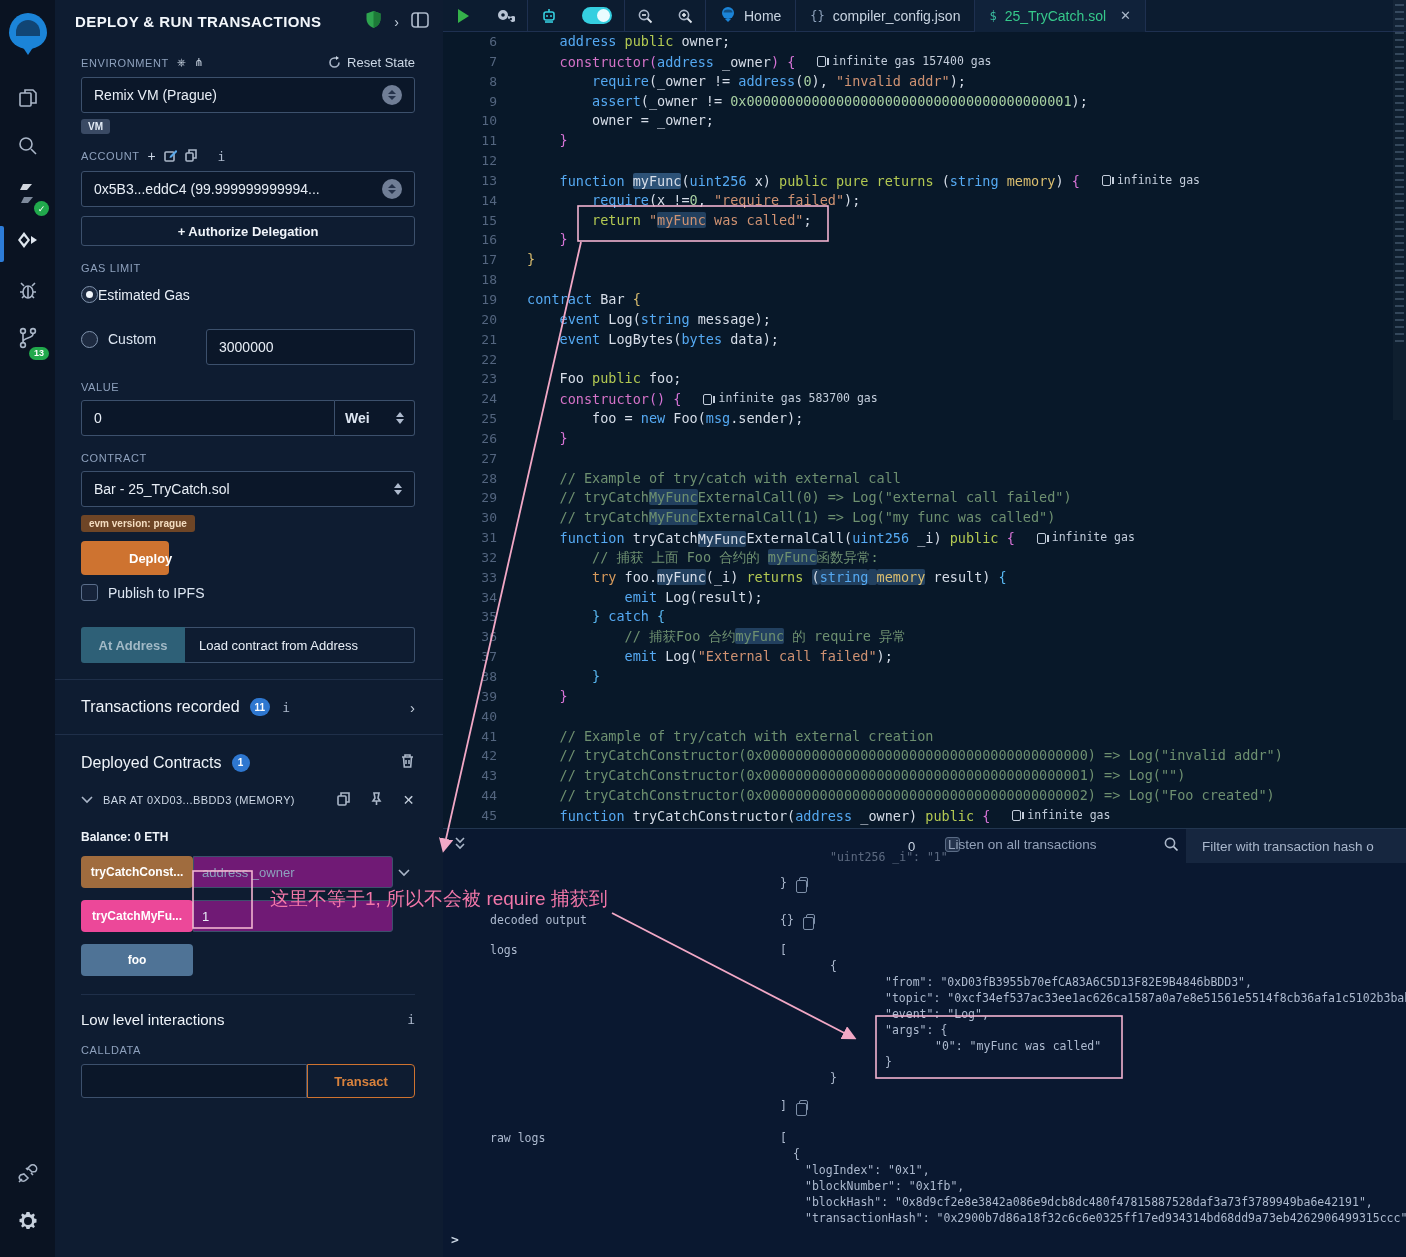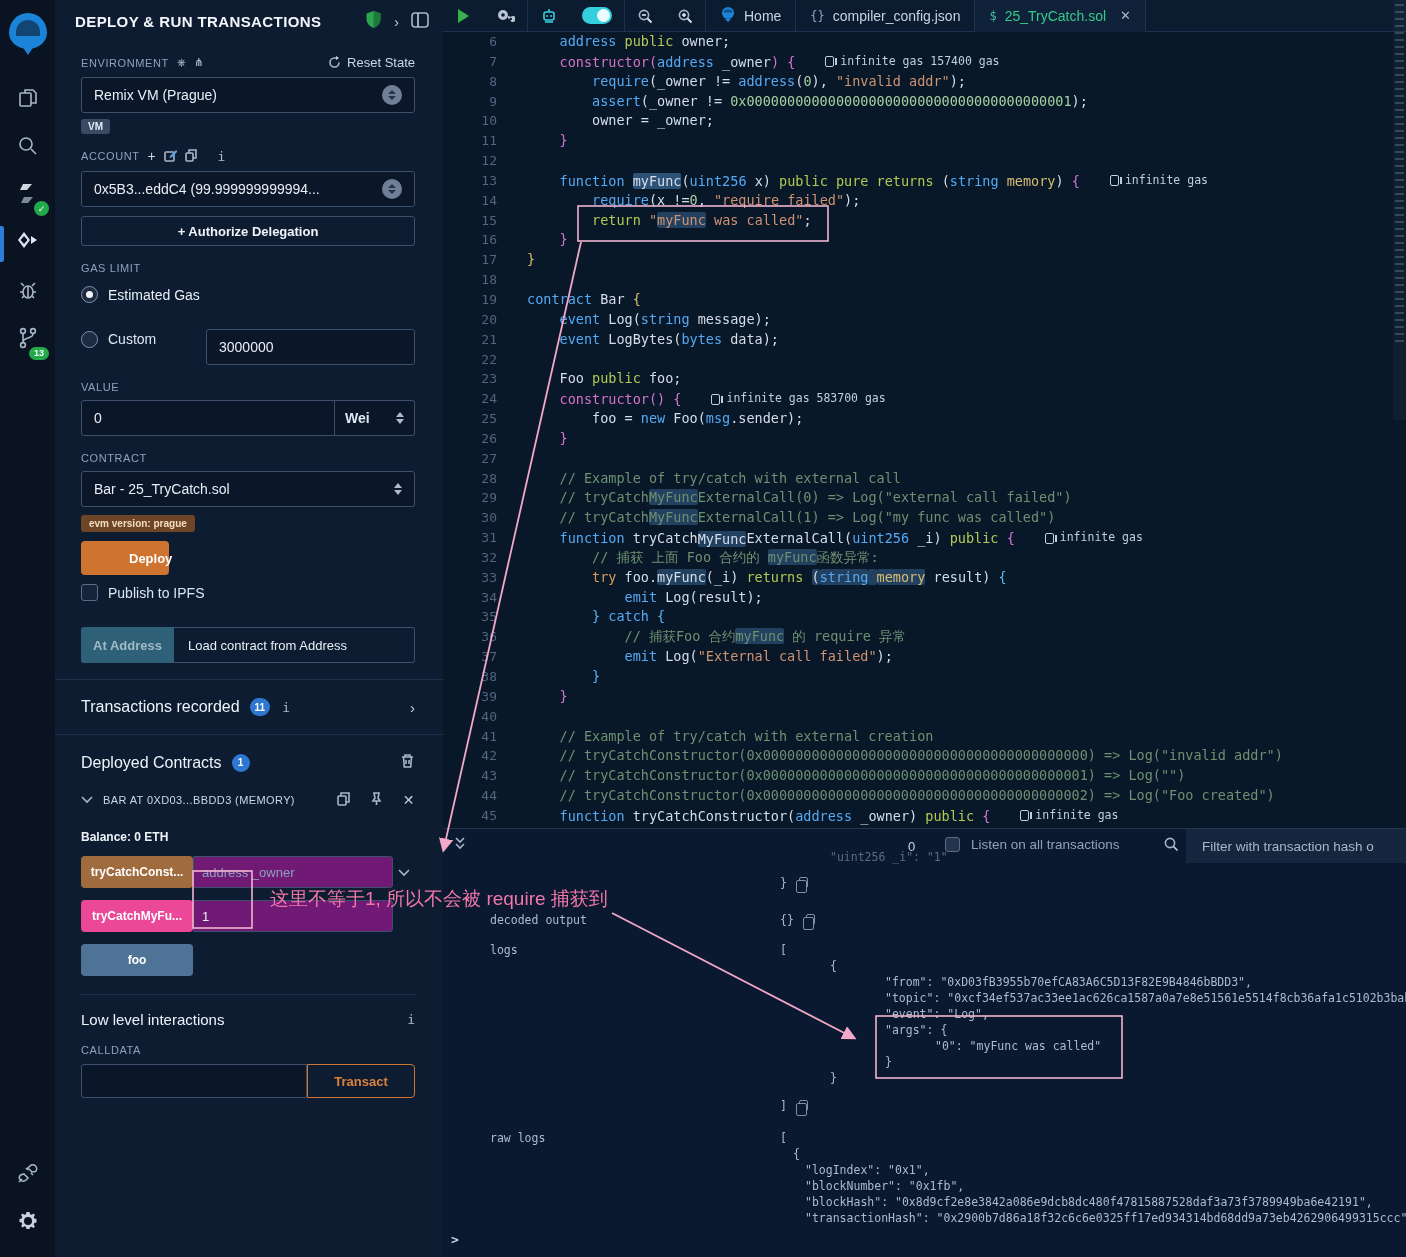--- a/index.html
+++ b/index.html
@@ -31,34 +31,34 @@
   .stepper-circle { width:20px; height:20px; border-radius:50%; background:#707e96; display:flex; flex-direction:column; align-items:center; justify-content:center; gap:2px; }
   .stepper-circle i { width:0; height:0; border-left:4px solid transparent; border-right:4px solid transparent; }
   .stepper-circle i.up { border-bottom:4px solid #25324a; }
   .stepper-circle i.dn { border-top:4px solid #25324a; }
   .arrows-plain { display:flex; flex-direction:column; gap:2px; align-items:center; }
   .arrows-plain i { width:0; height:0; border-left:4px solid transparent; border-right:4px solid transparent; }
   .arrows-plain i.up { border-bottom:5px solid #aebbce; }
   .arrows-plain i.dn { border-top:5px solid #aebbce; }
   .tag-vm { display:inline-block; margin-top:6px; background:#3a4a64; color:#e3ebf5; font-size:10px; font-weight:bold; padding:2px 7px; border-radius:3px; }
   .btn-outline { margin-top:9px; height:30px; border:1px solid #3c506c; border-radius:3px; display:flex; align-items:center; justify-content:center; font-size:13px; font-weight:bold; color:#f0f4fa; background:transparent; width:100%; cursor:pointer; }
-  .radio-row { display:flex; align-items:center; gap:10px; margin-top:12px; font-size:14px; color:#e8eef6; }
+  .radio-row { display:flex; align-items:center; margin-top:12px; font-size:14px; color:#e8eef6; }
   .radio { width:17px; height:17px; border-radius:50%; border:1.5px solid #8093ad; background:#1d2a40; position:relative; flex:none; }
   .radio.on::after { content:""; position:absolute; inset:4px; border-radius:50%; background:#f2f6fb; }
   .custom-row { display:flex; align-items:center; gap:10px; margin-top:10px; }
   .custom-row .input { flex:1; margin-top:16px; }
   .value-row { display:flex; margin-top:7px; }
   .value-row .input { flex:1; margin-top:0; border-radius:3px 0 0 3px; }
   .wei { width:80px; height:36px; border:1px solid #3c506c; border-left:none; border-radius:0 3px 3px 0; background:#0b1729; display:flex; align-items:center; justify-content:space-between; padding:0 10px; font-size:14px; font-weight:bold; }
   .tag-evm { display:inline-block; margin-top:8px; background:#6e4526; color:#f3dcc0; font-size:10px; font-weight:bold; padding:3px 8px; border-radius:3px; }
   .btn-deploy { margin-top:9px; width:88px; height:34px; background:#ce7330; border:none; border-radius:4px; color:#fff; font-size:13px; font-weight:bold; cursor:pointer;padding-left:48px; }
   .chk-row { display:flex; align-items:center; gap:10px; margin-top:9px; font-size:14px; }
   .chk { width:17px; height:17px; border:1.5px solid #5a6d8a; border-radius:3px; background:#16233a; }
   .ataddr { display:flex; margin-top:26px; }
-  .btn-ataddr { width:93px; height:36px; background:#2e6077; border:none; color:#a2b9c6; font-size:13px; font-weight:bold; border-radius:3px 0 0 3px; }
+  .btn-ataddr { width:104px; height:36px; background:#2e6077; border:none; color:#a2b9c6; font-size:13px; font-weight:bold; border-radius:3px 0 0 3px; }
   .ataddr-input { flex:1; height:36px; border:1px solid #3c506c; border-left:none; border-radius:0 3px 3px 0; background:transparent; display:flex; align-items:center; padding:0 14px; font-size:13px; color:#e8eef6; }
   .divider { border-top:1px solid #1f2f49; margin-top:16px; }
   .row-title { display:flex; align-items:center; padding:18px 28px 14px 26px; }
   .row-title .t { font-size:16px; color:#eef3f9; }
   .pill { background:#2e77d0; color:#fff; font-size:10px; font-weight:bold; border-radius:9px; min-width:18px; height:18px; display:inline-flex; align-items:center; justify-content:center; padding:0 5px; margin-left:10px; }
   .i-ico { font-family:"DejaVu Sans Mono",monospace; color:#aebbce; font-size:13px; margin-left:12px; }
   .chev-r { margin-left:auto; color:#c4cfdd; font-size:15px; }
   .inst-row { display:flex; align-items:center; padding:14px 28px 0 26px; font-size:11px; letter-spacing:.4px; color:#cdd8e6; }
   .inst-row .nm { margin-left:10px; }
   .inst-icons { margin-left:auto; display:flex; gap:20px; align-items:center; }
@@ -94,34 +94,34 @@
   #editor { position:absolute; left:0; top:32px; right:0; height:796px; background:#081829; overflow:hidden; font-family:"DejaVu Sans Mono",monospace; }
   .cl { display:flex; height:19.85px; line-height:19.85px; font-size:13.5px; white-space:pre; }
   .ln { width:54px; text-align:right; color:#53657f; flex:none; font-size:13px; }
   .ct { padding-left:30px; }
   .tk.p { color:#d6dde8; } .tk.b { color:#55a9f2; } .tk.g { color:#b3c952; }
   .tk.m { color:#d673c8; } .tk.s { color:#cf9272; } .tk.n { color:#a8d0a2; }
   .tk.c { color:#6e9070; } .tk.y { color:#d9bd6f; } .tk.o { color:#d79a5c; }
   .tk.pk { color:#d673d6; } .tk.bb { color:#58b6f0; }
   .tk.hl { background:#2d5277; border-radius:2px; }
   .tk.hl2 { background:#22405f; border-radius:2px; }
-  .gas { display:inline-flex; align-items:center; gap:6px; margin-left:30px; color:#c3cddb; font-size:11.5px; }
+  .gas { display:inline-flex; align-items:center; gap:6px; margin-left:22px; color:#c3cddb; font-size:11.5px; }
   .gas-ico { width:9px; height:11px; border:1.5px solid #c3cddb; border-radius:2px; position:relative; display:inline-block; }
   .gas-ico::after { content:""; position:absolute; right:-4px; top:1px; width:2px; height:7px; background:#c3cddb; }
   #minimap { position:absolute; right:0; top:0; width:13px; height:420px; background:rgba(255,255,255,.03); }
   #minimap::before { content:""; position:absolute; left:2px; right:2px; top:4px; height:340px;
      background:repeating-linear-gradient(to bottom, rgba(160,190,220,.25) 0 2px, transparent 2px 7px); }
 
   
   #terminal { position:absolute; left:0; top:828px; right:0; height:429px; background:#0a1830; border-top:1px solid #223650; font-family:"DejaVu Sans Mono",monospace; }
   .term-head { position:absolute; left:0; top:0; right:0; height:34px; display:flex; align-items:center; z-index:3; }
   .t-collapse { padding:0 10px; color:#9fb0c5; }
   .t-zero { position:absolute; left:465px; color:#cdd8e6; font-size:13px; font-family:"Liberation Sans",sans-serif; }
   .t-chk { position:absolute; left:502px; width:15px; height:15px; border:1.5px solid #5a6b85; background:#25344e; border-radius:3px; top:8px; }
-  .t-listen { position:absolute; left:528px; color:#93a1b8; font-size:13.5px; font-family:"Liberation Sans",sans-serif; top:8px; }
+  .t-listen { position:absolute; left:505px; color:#93a1b8; font-size:13.5px; font-family:"Liberation Sans",sans-serif; top:8px; }
   .t-search { position:absolute; left:720px; top:7px; }
   .t-filter { position:absolute; left:743px; top:0; right:0; height:34px; background:#16263f; color:#a9b7cc; font-size:13.5px; font-family:"Liberation Sans",sans-serif; display:flex; align-items:center; padding:0 16px; }
   .term-body { position:absolute; left:0; top:20px; right:0; }
   .trow { position:relative; height:16px; line-height:16px; font-size:11.5px; color:#adbacf; }
   .trow .tlabel { position:absolute; left:47px; }
   .trow .tcontent { position:absolute; white-space:pre; }
   .i0 { left:337px; } .i1 { left:387px; } .i2 { left:442px; } .i3 { left:492px; } .i4 { left:350px; } .i5 { left:362px; }
   .trow.dim { opacity:.5; }
   .copy-ico { display:inline-block; width:9px; height:11px; border:1.2px solid #7e8fa8; border-radius:2px; position:relative; margin-left:12px; top:1px; }
   .copy-ico::after { content:""; position:absolute; left:-4px; top:2px; width:9px; height:11px; border:1.2px solid #7e8fa8; border-radius:2px; background:#0a1830; }

